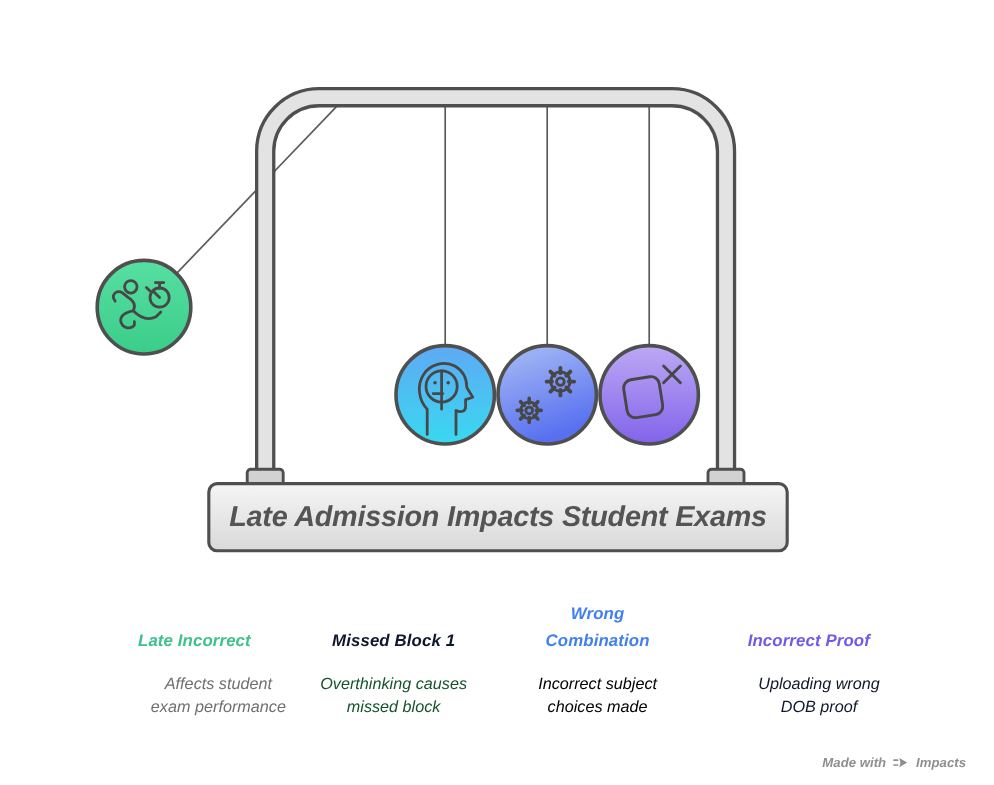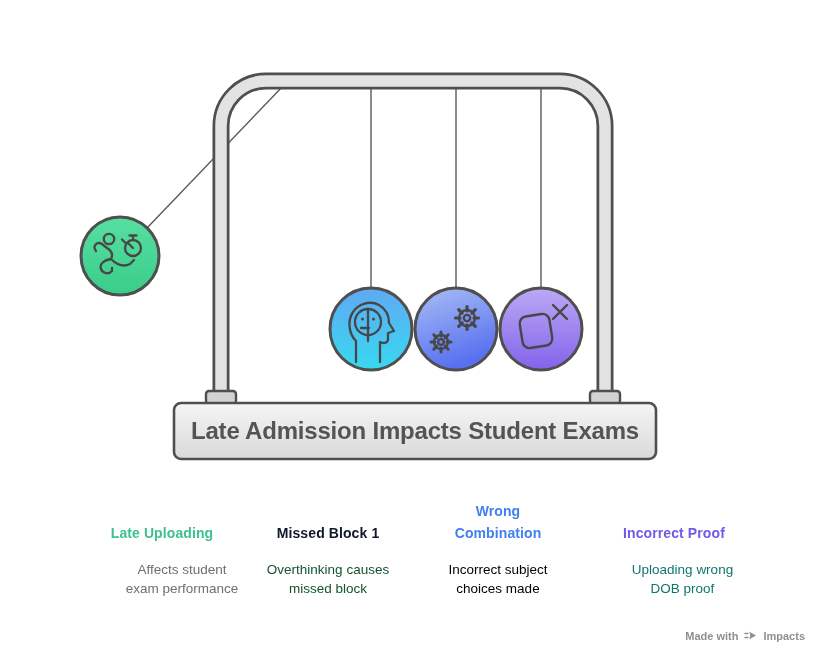--- a/index.html
+++ b/index.html
@@ -1,21 +1,21 @@
 <!DOCTYPE html>
 <html><head>
 <meta charset="utf-8">
 <style>
   html,body{margin:0;padding:0;}
   body{
     width:828px;height:654px;background:#ffffff;
     font-family:"Liberation Sans","DejaVu Sans",sans-serif;
     position:relative;overflow:hidden;
   }
-  .canvas{position:absolute;inset:0;}
+  .canvas{position:absolute;inset:0;font-style:italic;}
   svg{display:block;}
   .cradle-svg{position:absolute;left:0;top:0;}
   .base-label{
     position:absolute;left:174px;top:403px;width:482px;height:56px;
     display:flex;align-items:center;justify-content:center;
     font-size:24px;font-weight:700;letter-spacing:-0.2px;
     white-space:nowrap;
   }
   .col{
     position:absolute;top:500px;width:184px;
@@ -126,38 +126,38 @@
           <rect x="521" y="315" width="30" height="32" rx="7"></rect>
         </g>
         <path d="M553,305L567,319M567,305L553,319"></path>
       </g>
     </g>
   </svg>
 
   <div class="base-label" style="color: rgb(84, 84, 84);">Late Admission Impacts Student Exams</div>
 
   <div class="col" style="left:70px;">
-    <div class="col-heading" style="color: rgb(62, 194, 139);">Late Uploading</div>
+    <div class="col-heading" style="color: rgb(62, 194, 139);">Late Incorrect</div>
     <div class="col-body" style="color: rgb(111, 111, 111); margin-left: 40px;">Affects student
 exam performance</div>
   </div>
   <div class="col" style="left:236px;">
     <div class="col-heading" style="color: #0f172a;">Missed Block 1</div>
     <div class="col-body" style="color: #14532d;">Overthinking causes
 missed block</div>
   </div>
   <div class="col" style="left:406px;">
     <div class="col-heading" style="color: rgb(65, 128, 239);">Wrong
 Combination</div>
     <div class="col-body" style="color: #000000;">Incorrect subject
 choices made</div>
   </div>
   <div class="col" style="left:574px;">
     <div class="col-heading" style="color: rgb(114, 89, 233); margin-left: 16px;">Incorrect Proof</div>
-    <div class="col-body" style="color: #0f766e; margin-left: 33px;">Uploading wrong
+    <div class="col-body" style="color: #0f172a; margin-left: 33px;">Uploading wrong
 DOB proof</div>
   </div>
 
   <div class="watermark" style="color: rgb(143, 143, 143);">
     <span>Made with</span>
     <span class="wm-icon">
       <svg width="13" height="13" viewBox="0 0 13 13">
         <path d="M1,4.5H4M1,8.5H4" stroke-width="1.4" fill="none" stroke-linecap="round" stroke="#8F8F8F"></path>
         <path d="M5,2.5L12,6.5L5,10.5C6.6,8.8 6.6,4.2 5,2.5Z" fill="#8F8F8F"></path>
       </svg>

